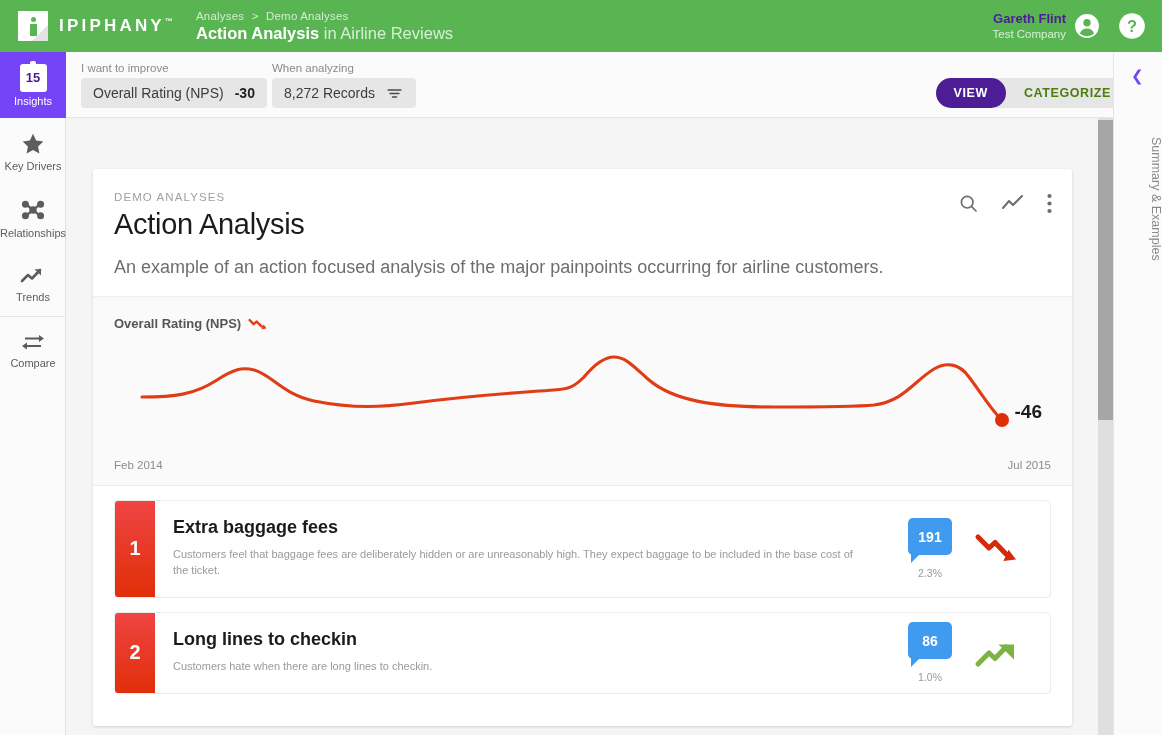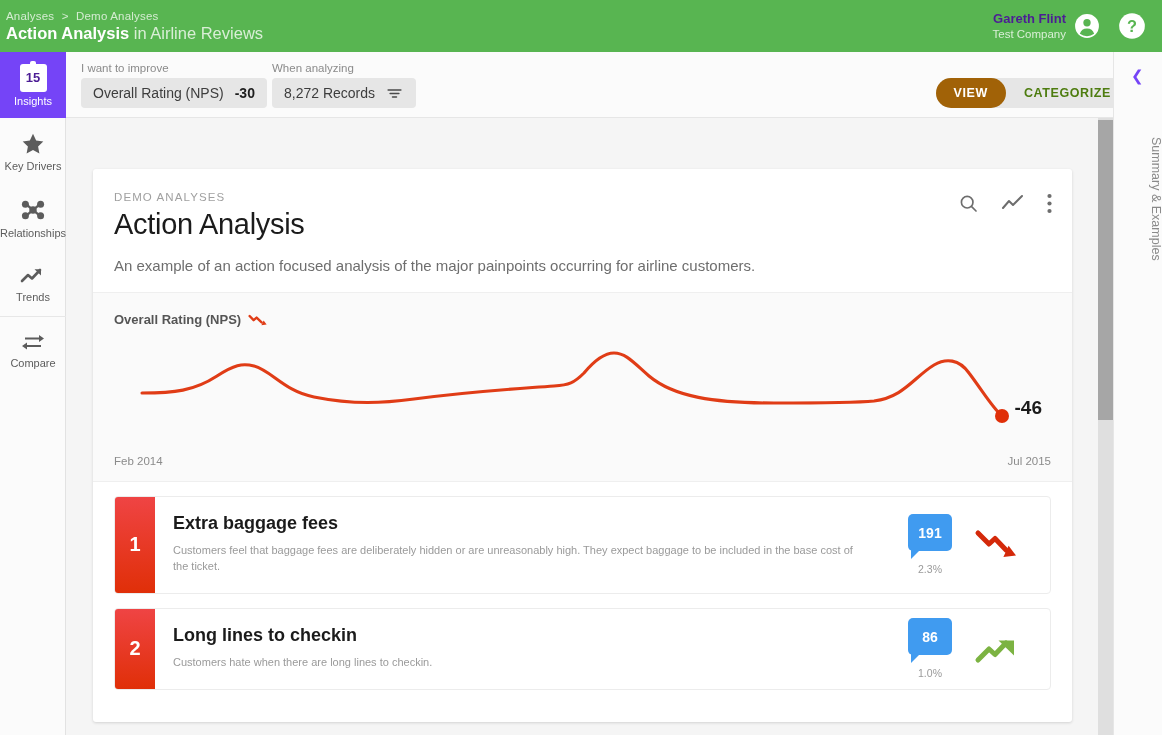--- a/index.html
+++ b/index.html
@@ -99,36 +99,36 @@
   .seg {
     position: absolute; right: 33px; top: 26px;
     background: #e6e6e6; border-radius: 16px; height: 30px;
     display: flex; align-items: center; padding: 0;
   }
   .seg-btn {
     height: 30px; border-radius: 16px; display: flex; align-items: center;
     padding: 0 18px; font-size: 12.5px; letter-spacing: .6px;
     color: #4d7c0f; cursor: pointer; font-weight: 600;
   }
-  .seg-btn.on { background: #a16207; color: #ffffff; }
+  .seg-btn.on { background: #4c1d95; color: #ffffff; }
 
   
   .content {
     position: absolute; top: 118px; left: 66px; width: 1047px; height: 617px;
     background: #f5f5f5; overflow: hidden;
   }
   .card {
     position: absolute; left: 27px; top: 51px; width: 979px;
     background: #ffffff; border-radius: 3px;
     box-shadow: 0 1px 3px rgba(0,0,0,.14);
   }
   .card-head { padding: 22px 26px 0 21px; position: relative; }
   .eyebrow { font-size: 11.5px; color: #a0a0a0; letter-spacing: 1.1px; }
   .card-title { font-size: 29px; color: #1b1b1b; font-weight: 400; margin-top: 5px; letter-spacing: -.3px; }
-  .card-desc { font-size: 15px; color: #6e6e6e; margin-top: 16px; }
+  .card-desc { font-size: 18px; color: #6e6e6e; margin-top: 16px; }
   .card-actions { position: absolute; right: 20px; top: 24px; display: flex; align-items: center; gap: 22px; }
   .act-btn { cursor: pointer; display: block; }
 
   .chart-panel {
     margin-top: 18px; background: #fafafa; border-top: 1px solid #efefef;
     border-bottom: 1px solid #efefef; padding: 19px 21px 14px 21px; position: relative;
   }
   .chart-metric { font-size: 13px; color: #555555; font-weight: 700; display: flex; align-items: center; }
   .chart-metric .trend-glyph { margin-left: 7px; display: block; }
   .spark-wrap { position: relative; height: 130px; margin-top: 4px; }
@@ -188,20 +188,30 @@
     position: absolute; top: 2px; left: 0; width: 15px; height: 300px;
     background: #a6a6a6;
   }
 </style>
 </head>
 <body>
 
 <div class="app">
 
   <div class="topbar">
+    <div class="logo-block">
+      <div class="logo-mark">
+        <span class="dot"></span>
+          <span class="stem"></span>
+          <span class="fold"></span>
+      </div>
+      <div class="logo-text">
+        <span>IPIPHANY</span><span class="logo-tm">™</span>
+      </div>
+    </div>
 
     <div class="crumbs">
       <div class="crumb-line">
         <span>Analyses</span>
         <span class="crumb-sep">&gt;</span>
         <span>Demo Analyses</span>
       </div>
       <div class="title-line">
         <span class="title-strong">Action Analysis</span><span> in Airline Reviews</span>
       </div>

